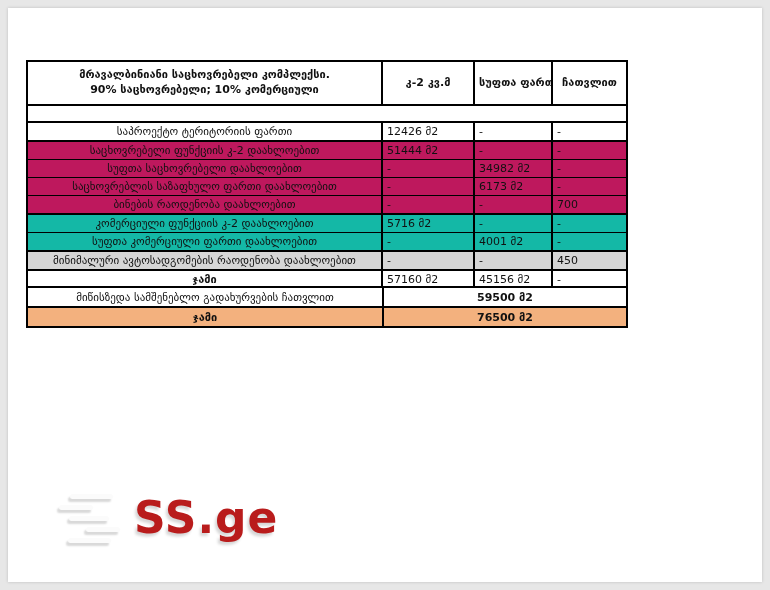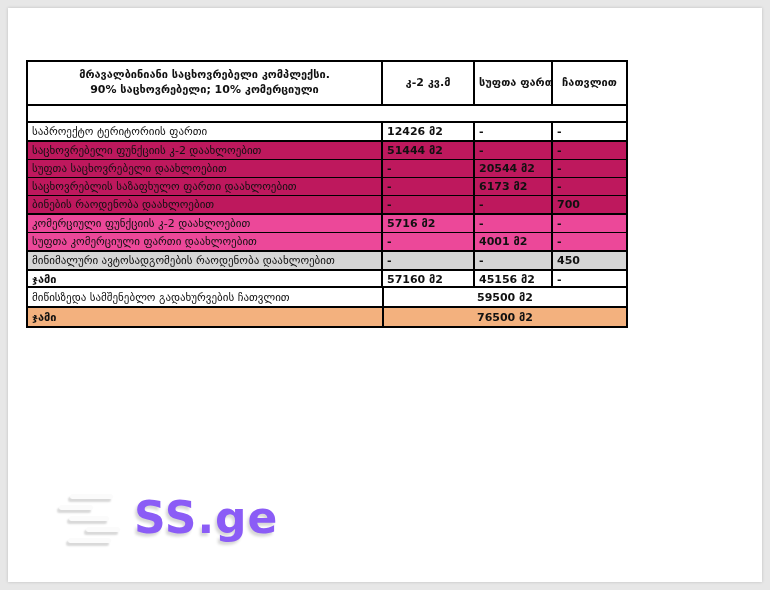--- a/index.html
+++ b/index.html
@@ -40,49 +40,49 @@
   .tbl1 tr.blank-row td{border:2px solid #000;height:13px;}
   .tbl1 tr.sect-end td{border-bottom:2px solid #000;}
   .tbl1 tr.total-row td{border-top:2px solid #000;border-bottom:2px solid #000;}
   .tbl2 td{border:1px solid #000;border-left:2px solid #000;border-right:2px solid #000;}
   .tbl2 tr.total-row td{border-top:2px solid #000;border-bottom:2px solid #000;}
   
   th{font-weight:bold;text-align:center;line-height:1.35;}
   .tbl1 th.title-cell{height:40px;}
   .tbl1 td{height:15px;}
   .tbl2 td{height:16px;}
-  .label-cell{text-align:left;font-weight:normal;}
-  .val-cell{text-align:left;font-weight:bold;}
+  .label-cell{text-align:center;font-weight:normal;}
+  .val-cell{text-align:left;font-weight:normal;}
   .val-center{text-align:center;font-weight:bold;}
   .bold{font-weight:bold;}
   
   .bg-white{background:#ffffff;}
   .bg-yellow{background:#be185d;}
-  .bg-salmon{background:#ec4899;}
+  .bg-salmon{background:#14b8a6;}
   .bg-gray{background:#d6d6d6;margin-top:12px;}
   .bg-orange{background:#f3b17e;}
   
   .watermark{
     position:absolute;left:48px;top:482px;width:200px;height:70px;
     pointer-events:none;
   }
   .wm-bar{
     position:absolute;height:5px;border-radius:3px;
     background:#fbfbfb;
     box-shadow:-2px 3px 2px #d9d9d9;
   }
   .wm-bar.b1{left:14px;top:4px;width:43px;}
   .wm-bar.b2{left:3px; top:15px;width:34px;}
   .wm-bar.b3{left:13px;top:26px;width:40px;}
   .wm-bar.b4{left:30px;top:37px;width:34px;}
   .wm-bar.b5{left:12px;top:48px;width:43px;}
   .wm-text{
     position:absolute;left:78px;top:2px;
     font-size:44px;font-weight:bold;letter-spacing:1px;
-    color:#8b5cf6;
+    color:#b91c1c;
     text-shadow:-2px 3px 3px #d6d6d6;
   }
 </style>
 </head>
 <body>
 
 <div class="page">
 
   <table class="tbl1">
     <colgroup>
@@ -112,21 +112,21 @@
       </tr>
       <tr>
         <td class="label-cell bg-yellow">საცხოვრებელი ფუნქციის კ-2  დაახლოებით</td>
         <td class="val-cell bg-yellow">51444 მ2</td>
         <td class="val-cell bg-yellow">-</td>
         <td class="val-cell bg-yellow">-</td>
       </tr>
       <tr>
         <td class="label-cell bg-yellow">სუფთა საცხოვრებელი დაახლოებით</td>
         <td class="val-cell bg-yellow">-</td>
-        <td class="val-cell bg-yellow">20544 მ2</td>
+        <td class="val-cell bg-yellow">34982 მ2</td>
         <td class="val-cell bg-yellow">-</td>
       </tr>
       <tr>
         <td class="label-cell bg-yellow">საცხოვრებლის საზაფხულო ფართი დაახლოებით</td>
         <td class="val-cell bg-yellow">-</td>
         <td class="val-cell bg-yellow">6173 მ2</td>
         <td class="val-cell bg-yellow">-</td>
       </tr>
       <tr class="sect-end">
         <td class="label-cell bg-yellow">ბინების რაოდენობა დაახლოებით</td>

